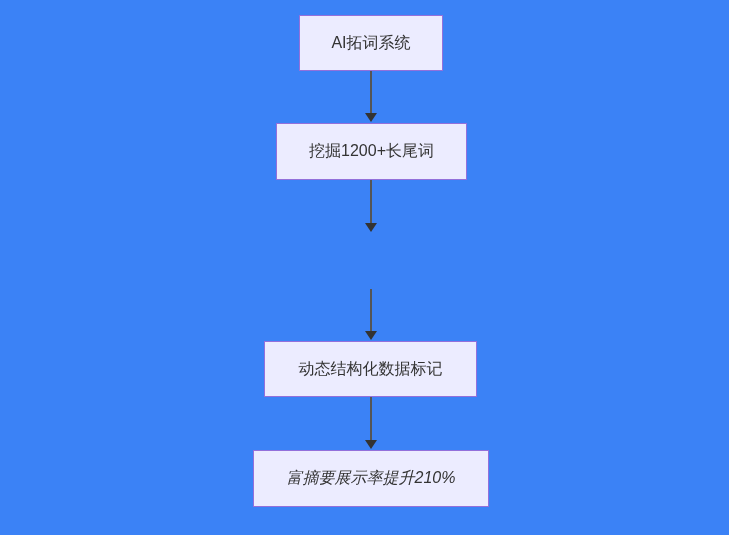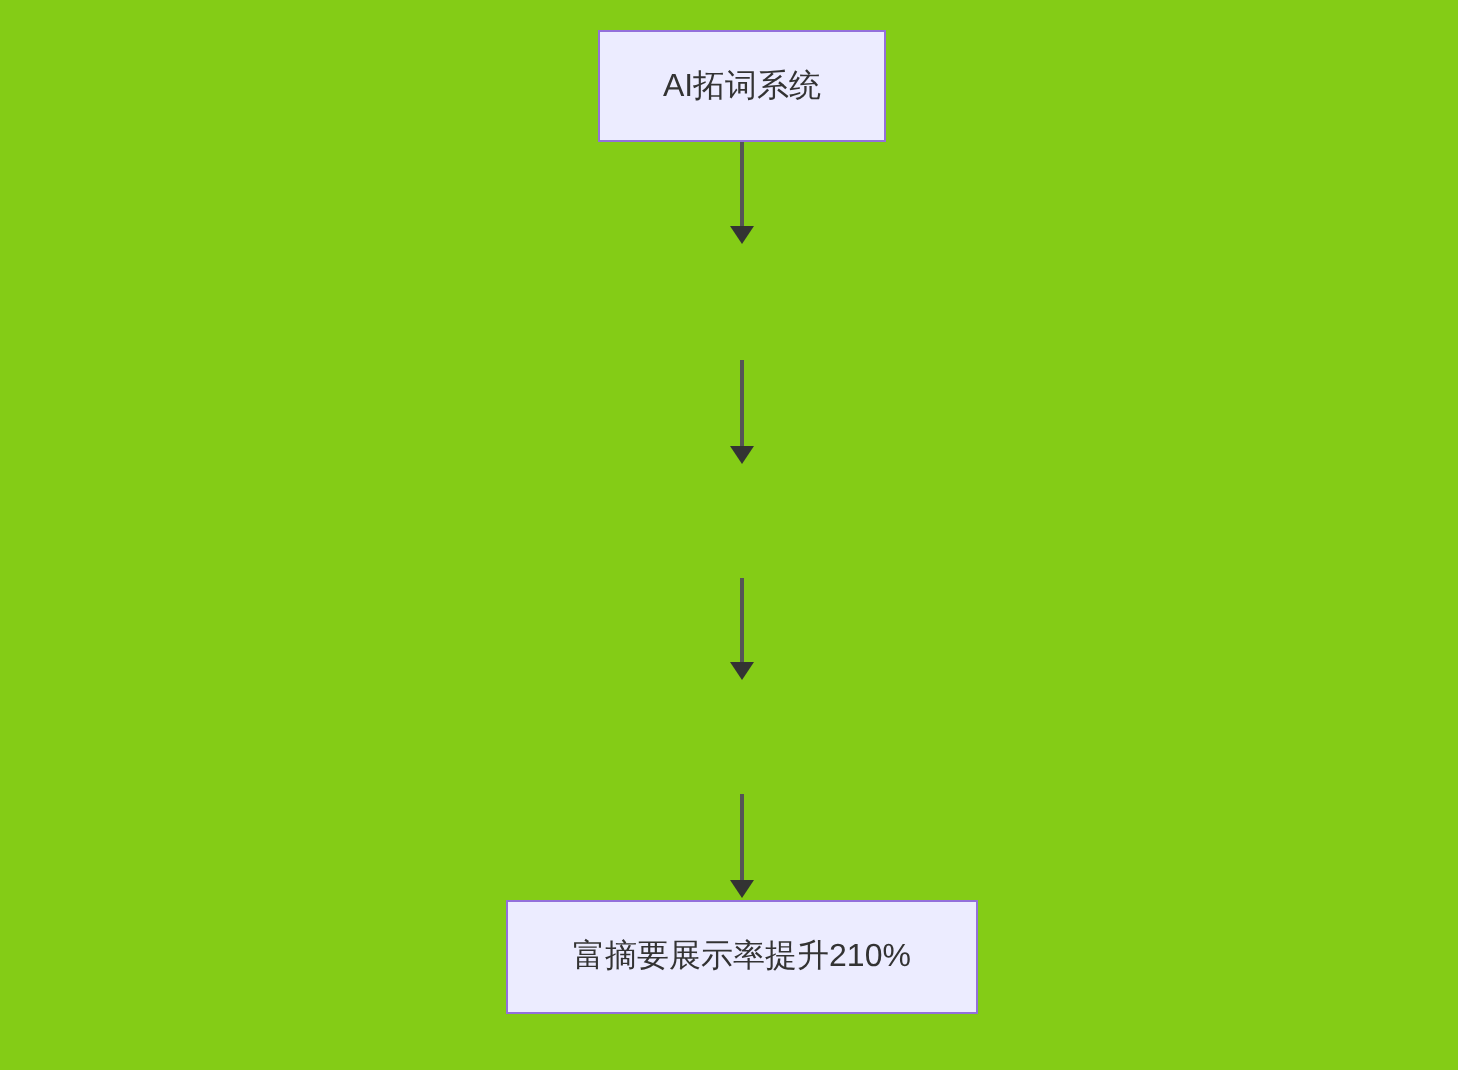--- a/index.html
+++ b/index.html
@@ -5,41 +5,41 @@
   html, body {
     margin: 0;
     padding: 0;
     background: #f9f9f9;
     font-family: "Liberation Sans", "DejaVu Sans", sans-serif;
   }
   .canvas {
     position: relative;
     width: 729px;
     height: 535px;
-    background: #84cc16;
+    background: #3b82f6;
     overflow: hidden;
   }
   .node {
     position: absolute;
     box-sizing: border-box;
     background: #ececff;
     border: 1.5px solid #9370db;
     color: #333333;
     font-size: 16px;
     display: flex;
     align-items: center;
     justify-content: center;
     text-align: center;
     white-space: nowrap;
   }
   .n1 { left: 299px; top: 15px;  width: 144px; height: 56px; }
   .n2 { left: 276px; top: 123px; width: 191px; height: 57px; }
   .n3 { left: 261px; top: 233px; width: 221px; height: 56px; }
   .n4 { left: 264px; top: 341px; width: 213px; height: 56px; }
-  .n5 { left: 253px; top: 450px; width: 236px; height: 57px; }
+  .n5 { left: 253px; top: 450px; width: 236px; height: 57px; font-style: italic; }
 
   .arrow {
     position: absolute;
     left: 365px;
     width: 12px;
   }
   .a1 { top: 71px;  height: 51px; }
   .a2 { top: 180px; height: 52px; }
   .a3 { top: 289px; height: 51px; }
   .a4 { top: 397px; height: 52px; }
@@ -70,32 +70,38 @@
 
   <div class="node n1">
     <span>AI拓词系统</span>
   </div>
 
   <div class="arrow a1">
     <span class="line"></span>
     <span class="head"></span>
   </div>
 
+  <div class="node n2">
+    <span>挖掘1200+长尾词</span>
+  </div>
 
   <div class="arrow a2">
     <span class="line"></span>
     <span class="head"></span>
   </div>
 
 
   <div class="arrow a3">
     <span class="line"></span>
     <span class="head"></span>
   </div>
 
+  <div class="node n4">
+    <span>动态结构化数据标记</span>
+  </div>
 
   <div class="arrow a4">
     <span class="line"></span>
     <span class="head"></span>
   </div>
 
   <div class="node n5">
     <span>富摘要展示率提升210%</span>
   </div>
 

